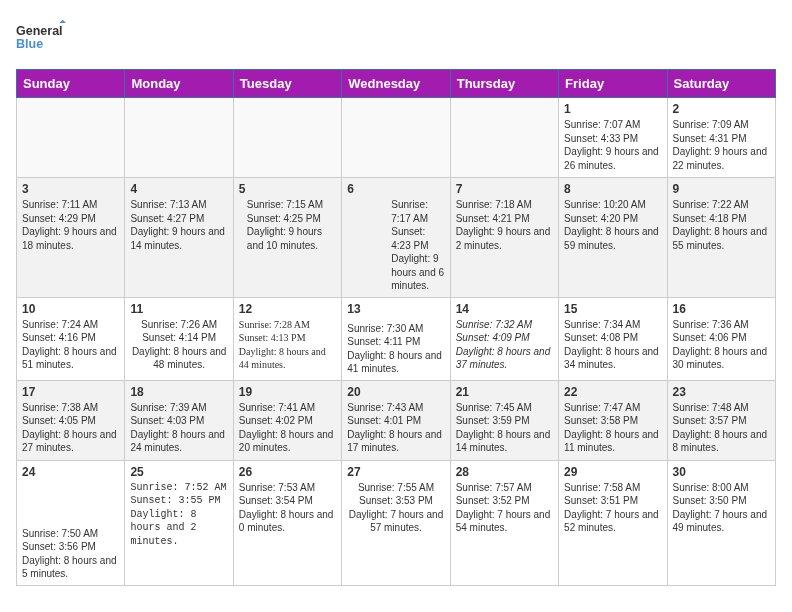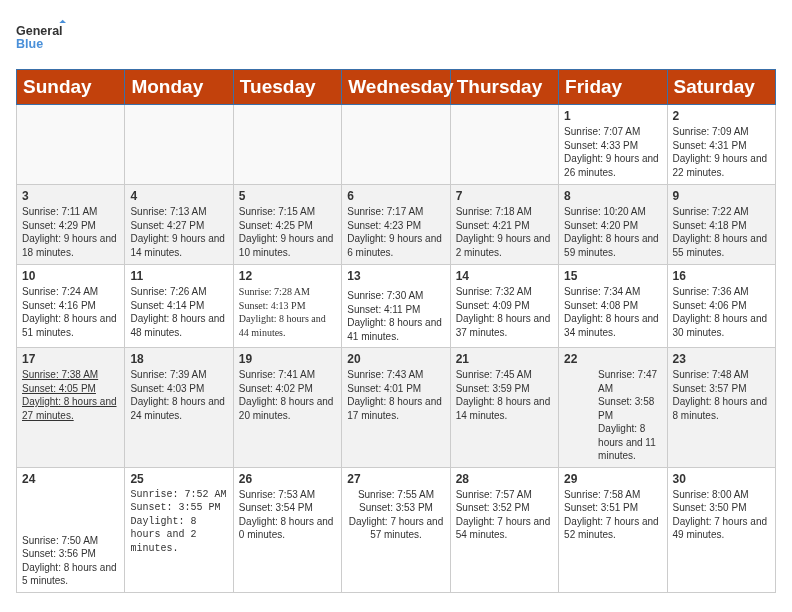--- a/index.html
+++ b/index.html
@@ -32,25 +32,25 @@
     .location-title {
       font-size: 18px;
       color: #555;
     }
     .calendar-table {
       width: 100%;
       border-collapse: collapse;
       table-layout: fixed;
     }
     .calendar-table th {
-      background-color: #c2410c;
+      background-color: #a21caf;
       color: #fff;
       text-align: left;
       padding: 6px 6px;
-      font-size: 19px;
+      font-size: 13px;
       border: 1px solid #3a6fa8;
     }
     .calendar-table td {
       border: 1px solid #ccc;
       vertical-align: top;
       padding: 4px 5px;
       font-size: 10.5px;
       color: #333;
       height: 80px;
       background: #fff;
@@ -129,27 +129,27 @@
 Daylight: 9 hours and 18 minutes.</div>
         </td>
         <td>
           <div class="day-number">4</div>
           <div class="cell-info" style="white-space: pre-line;">Sunrise: 7:13 AM
 Sunset: 4:27 PM
 Daylight: 9 hours and 14 minutes.</div>
         </td>
         <td>
           <div class="day-number">5</div>
-          <div class="cell-info" style="white-space: pre-line;">Sunrise: 7:15 AM
+          <div class="cell-info" style="white-space: pre-line; margin-left: 8px;">Sunrise: 7:15 AM
 Sunset: 4:25 PM
 Daylight: 9 hours and 10 minutes.</div>
         </td>
         <td>
           <div class="day-number">6</div>
-          <div class="cell-info" style="white-space: pre-line;">Sunrise: 7:17 AM
+          <div class="cell-info" style="white-space: pre-line; margin-left: 44px;">Sunrise: 7:17 AM
 Sunset: 4:23 PM
 Daylight: 9 hours and 6 minutes.</div>
         </td>
         <td>
           <div class="day-number">7</div>
           <div class="cell-info" style="white-space: pre-line;">Sunrise: 7:18 AM
 Sunset: 4:21 PM
 Daylight: 9 hours and 2 minutes.</div>
         </td>
         <td>
@@ -167,59 +167,59 @@
       </tr>
       <tr>
         <td>
           <div class="day-number">10</div>
           <div class="cell-info" style="white-space: pre-line;">Sunrise: 7:24 AM
 Sunset: 4:16 PM
 Daylight: 8 hours and 51 minutes.</div>
         </td>
         <td>
           <div class="day-number">11</div>
-          <div class="cell-info" style="white-space: pre-line;">Sunrise: 7:26 AM
+          <div class="cell-info" style="white-space: pre-line; text-align: center;">Sunrise: 7:26 AM
 Sunset: 4:14 PM
 Daylight: 8 hours and 48 minutes.</div>
         </td>
         <td>
           <div class="day-number">12</div>
           <div class="cell-info" style="white-space: pre-line; font-family: Liberation Serif, serif;">Sunrise: 7:28 AM
 Sunset: 4:13 PM
 Daylight: 8 hours and 44 minutes.</div>
         </td>
         <td>
           <div class="day-number">13</div>
           <div class="cell-info" style="white-space: pre-line; margin-top: 6px;">Sunrise: 7:30 AM
 Sunset: 4:11 PM
 Daylight: 8 hours and 41 minutes.</div>
         </td>
         <td>
           <div class="day-number">14</div>
-          <div class="cell-info" style="white-space: pre-line;">Sunrise: 7:32 AM
+          <div class="cell-info" style="white-space: pre-line; font-style: italic;">Sunrise: 7:32 AM
 Sunset: 4:09 PM
 Daylight: 8 hours and 37 minutes.</div>
         </td>
         <td>
           <div class="day-number">15</div>
           <div class="cell-info" style="white-space: pre-line;">Sunrise: 7:34 AM
 Sunset: 4:08 PM
 Daylight: 8 hours and 34 minutes.</div>
         </td>
         <td>
           <div class="day-number">16</div>
           <div class="cell-info" style="white-space: pre-line;">Sunrise: 7:36 AM
 Sunset: 4:06 PM
 Daylight: 8 hours and 30 minutes.</div>
         </td>
       </tr>
       <tr>
         <td>
           <div class="day-number">17</div>
-          <div class="cell-info" style="white-space: pre-line; text-decoration: underline;">Sunrise: 7:38 AM
+          <div class="cell-info" style="white-space: pre-line;">Sunrise: 7:38 AM
 Sunset: 4:05 PM
 Daylight: 8 hours and 27 minutes.</div>
         </td>
         <td>
           <div class="day-number">18</div>
           <div class="cell-info" style="white-space: pre-line;">Sunrise: 7:39 AM
 Sunset: 4:03 PM
 Daylight: 8 hours and 24 minutes.</div>
         </td>
         <td>
@@ -235,21 +235,21 @@
 Daylight: 8 hours and 17 minutes.</div>
         </td>
         <td>
           <div class="day-number">21</div>
           <div class="cell-info" style="white-space: pre-line;">Sunrise: 7:45 AM
 Sunset: 3:59 PM
 Daylight: 8 hours and 14 minutes.</div>
         </td>
         <td>
           <div class="day-number">22</div>
-          <div class="cell-info" style="white-space: pre-line; margin-left: 34px;">Sunrise: 7:47 AM
+          <div class="cell-info" style="white-space: pre-line;">Sunrise: 7:47 AM
 Sunset: 3:58 PM
 Daylight: 8 hours and 11 minutes.</div>
         </td>
         <td>
           <div class="day-number">23</div>
           <div class="cell-info" style="white-space: pre-line;">Sunrise: 7:48 AM
 Sunset: 3:57 PM
 Daylight: 8 hours and 8 minutes.</div>
         </td>
       </tr>

